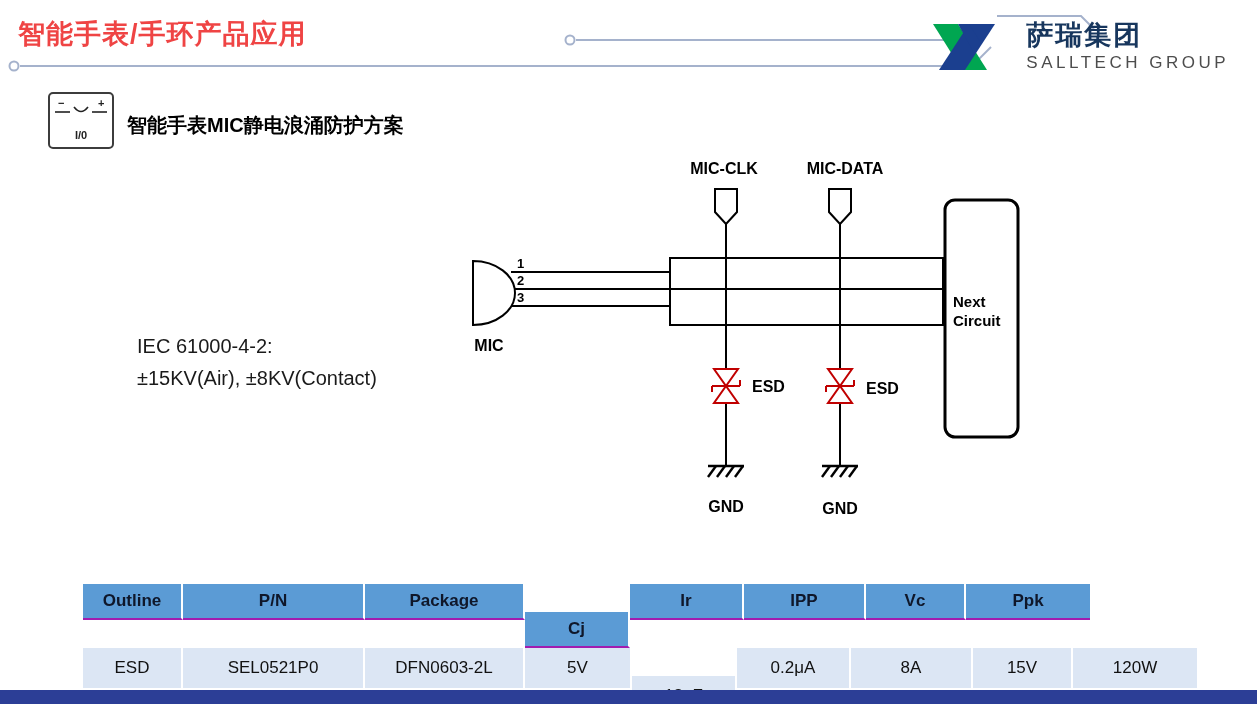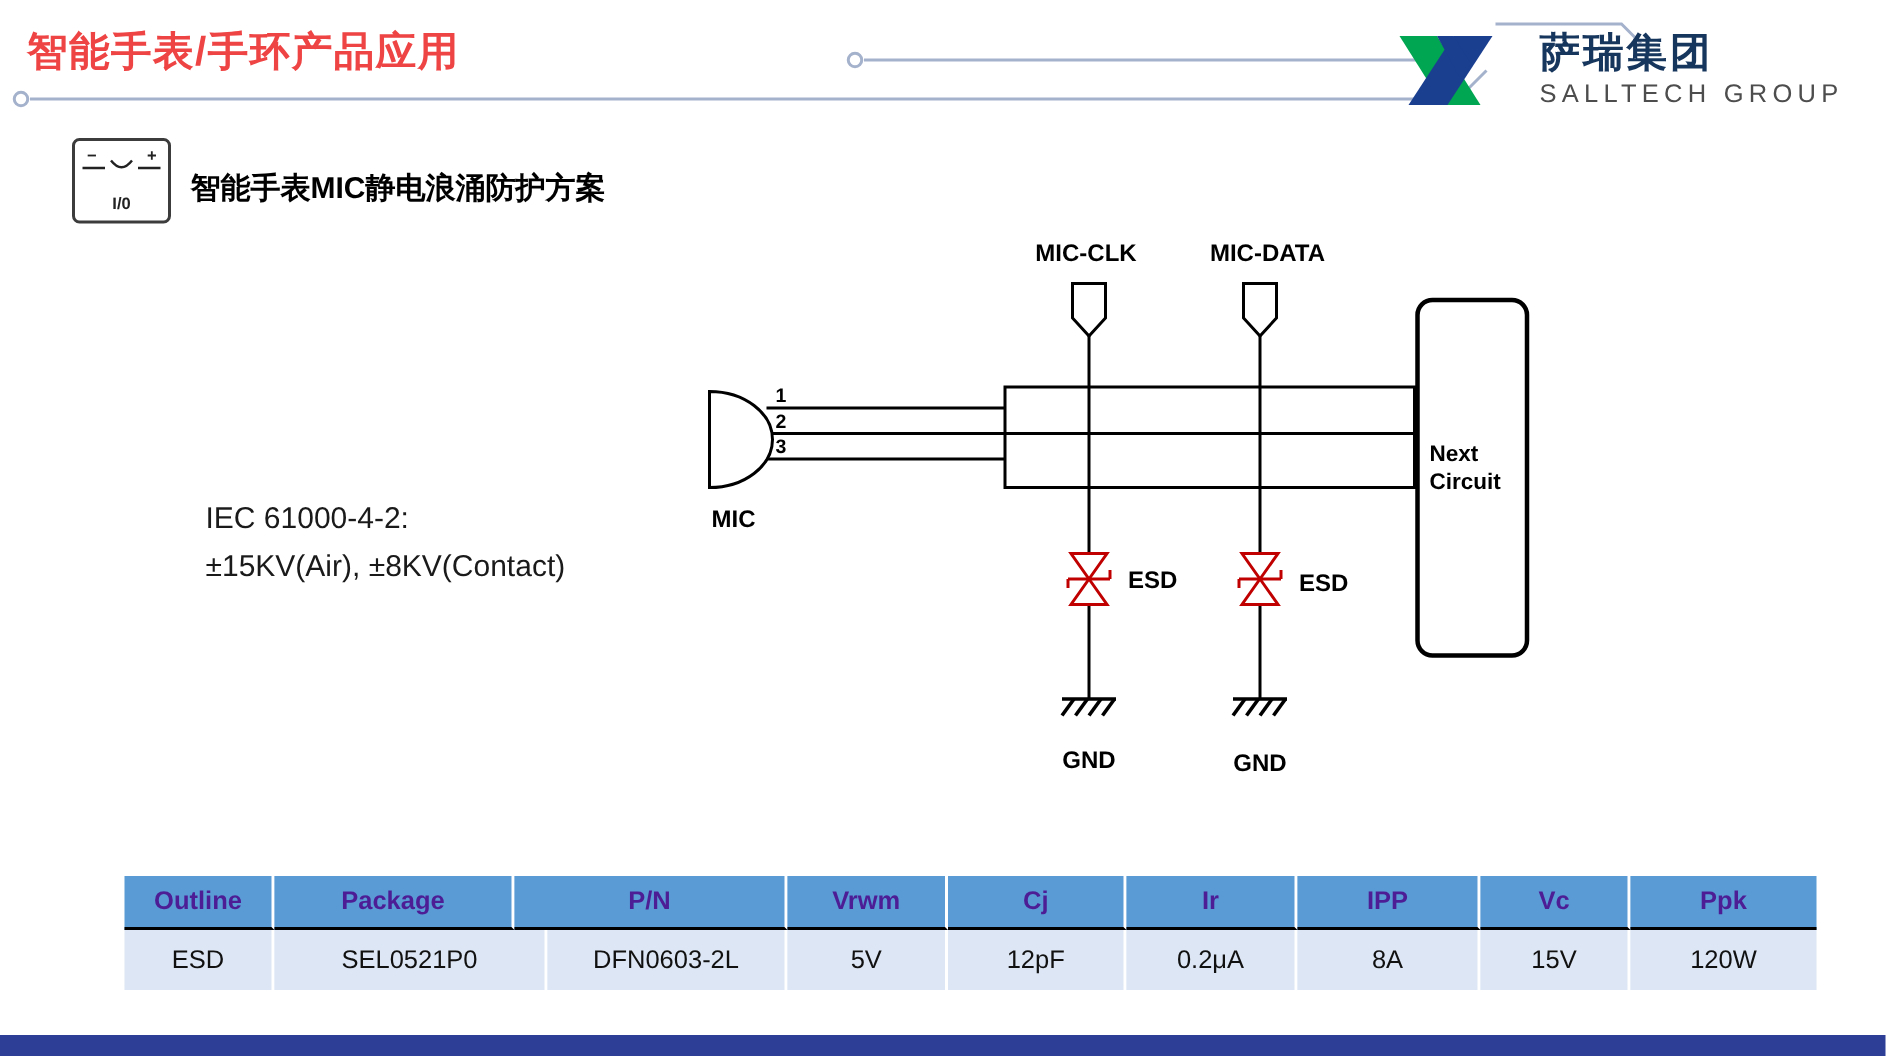--- a/index.html
+++ b/index.html
@@ -36,24 +36,24 @@
   .svg-lbl{font-family:"Liberation Sans",sans-serif;font-size:15px;font-weight:bold;fill:#000;}
   .svg-pin{font-family:"Liberation Sans",sans-serif;font-size:13px;font-weight:bold;fill:#000;}
   .svg-big{font-family:"Liberation Sans",sans-serif;font-size:16px;font-weight:bold;fill:#000;}
   
   .spec-table{position:absolute;left:83px;top:584px;width:1137px;z-index:3;}
   .tr{display:flex;}
   .th,.td{
     box-sizing:border-box;display:flex;align-items:center;justify-content:center;
     border-right:2px solid #fff;font-size:17px;
   }
-  .th{background:#5B9BD5;color:#4c1d95;font-weight:bold;height:36px;border-bottom:2px solid #000000;}
+  .th{background:#5B9BD5;color:#0f172a;font-weight:bold;height:36px;border-bottom:2px solid #a21caf;}
   .td{background:#DCE6F4;color:#111;height:40px;}
   .c0{width:100px;} .c1{width:182px;} .c2{width:160px;} .c3{width:107px;}
-  .c4{width:119px;} .c5{width:114px;} .c6{width:122px;} .c7{width:100px;} .c8{width:124px;}
+  .c4{width:105px;margin-top:28px;} .c5{width:114px;} .c6{width:122px;} .c7{width:100px;} .c8{width:124px;}
   .c8{border-right:none;}
   
   .footer-bar{position:absolute;left:0;bottom:0;width:100%;height:14px;background:#2C3E96;z-index:3;}
 </style>
 </head>
 <body>
 
 <div class="page-title">智能手表/手环产品应用</div>
 
 <div class="logo">
@@ -163,23 +163,22 @@
       <line x1="840" y1="477" x2="848" y2="466"></line>
       <line x1="849" y1="477" x2="857" y2="466"></line>
     </g>
     <text x="840" y="514" text-anchor="middle" class="svg-big">GND</text>
   </g>
 </svg>
 
 <div class="spec-table">
   <div class="tr">
     <div class="th c0">Outline</div>
+    <div class="th c1">P/N</div>
     <div class="th c2">Package</div>
-    <div class="th c1">P/N</div>
-    <div class="th c3">Vrwm</div>
     <div class="th c4">Cj</div>
     <div class="th c5">Ir</div>
     <div class="th c6">IPP</div>
     <div class="th c7">Vc</div>
     <div class="th c8">Ppk</div>
   </div>
   <div class="tr">
     <div class="td c0">ESD</div>
     <div class="td c1">SEL0521P0</div>
     <div class="td c2">DFN0603-2L</div>

